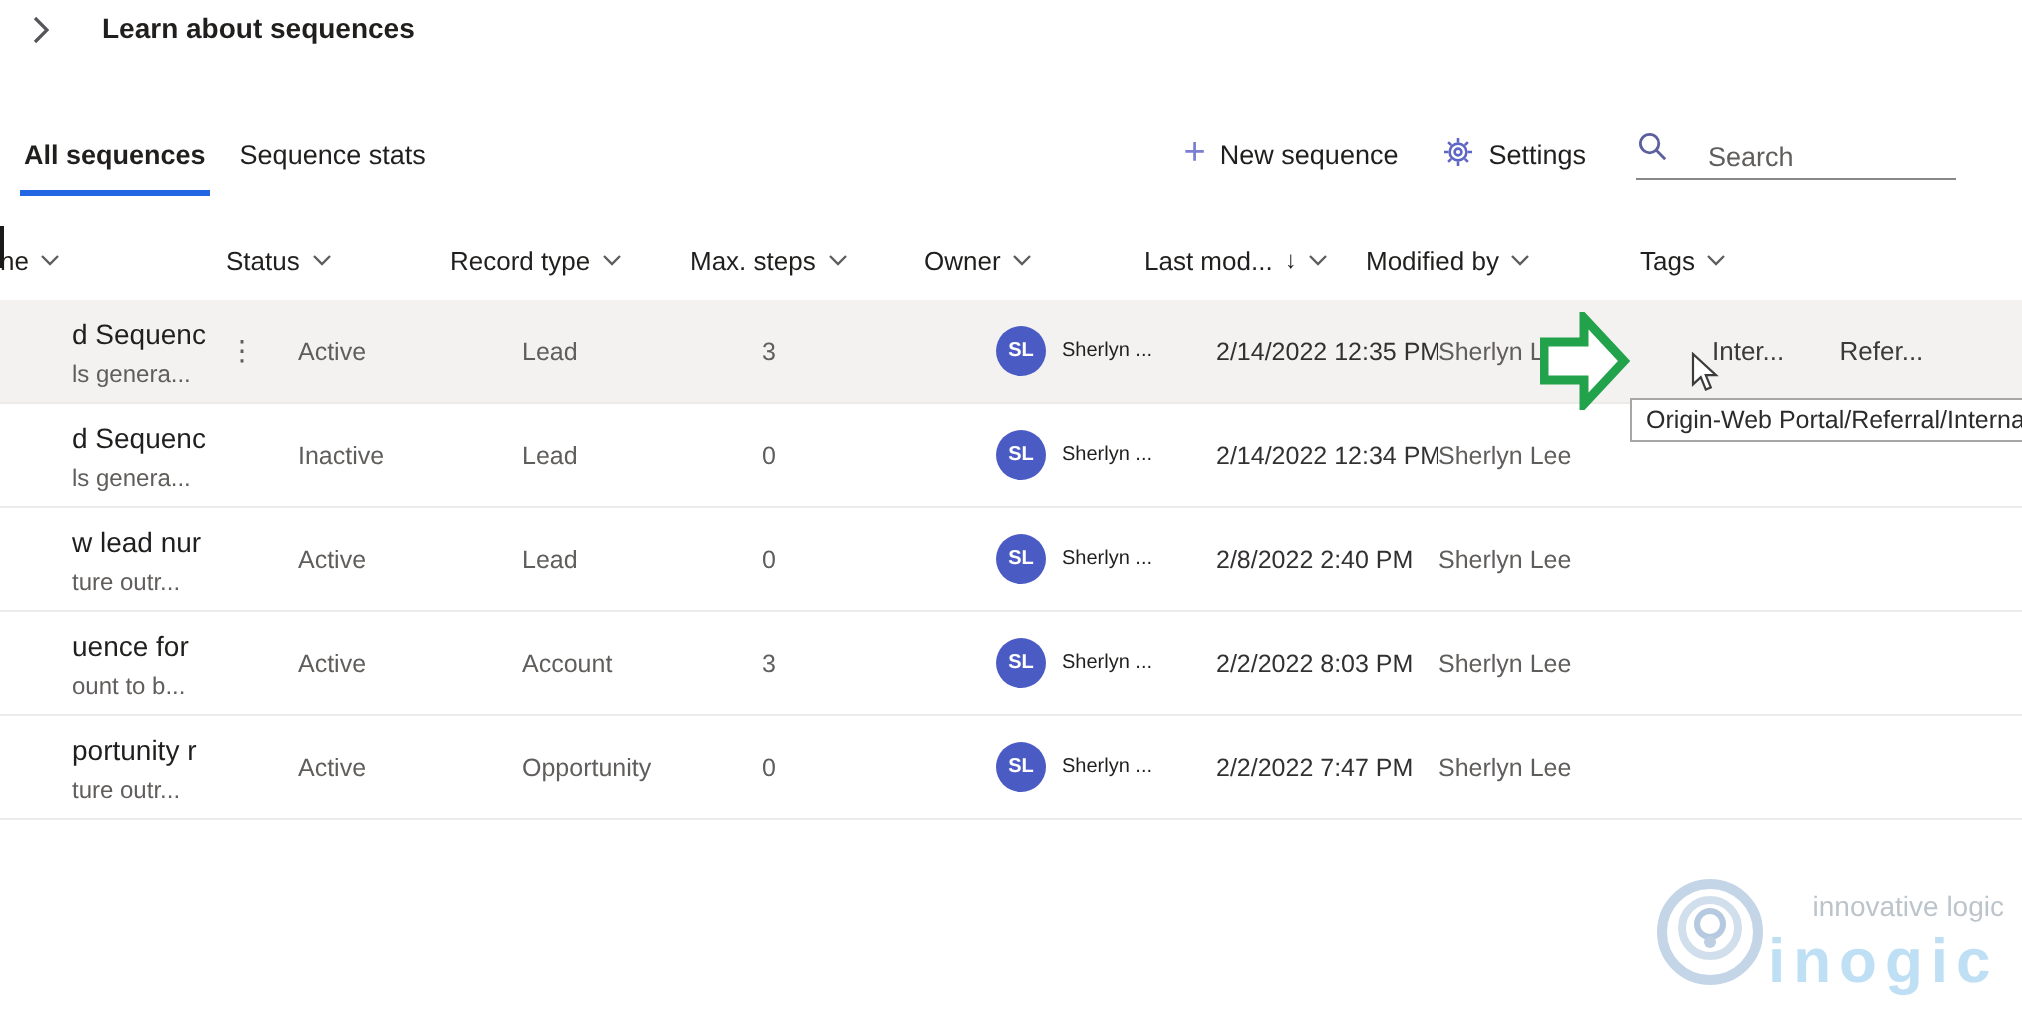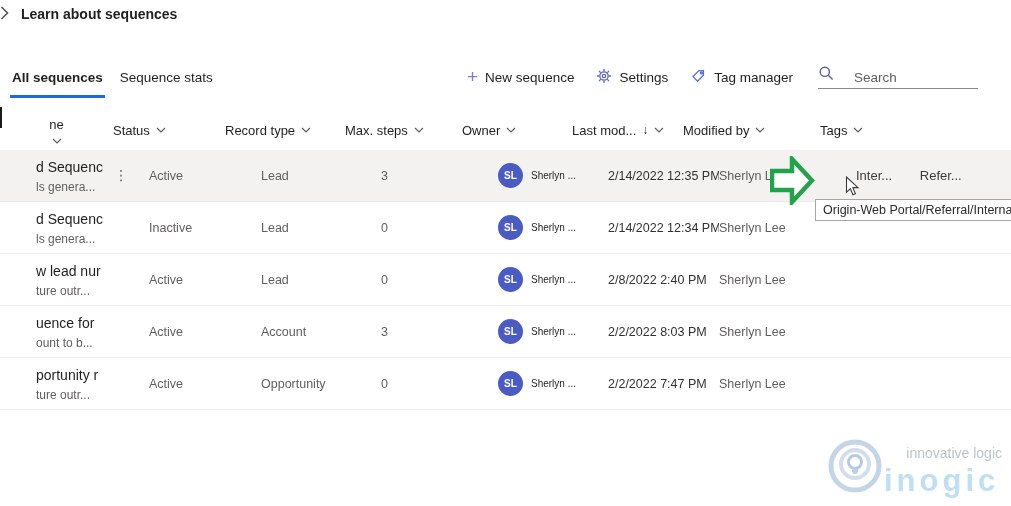--- a/index.html
+++ b/index.html
@@ -12,42 +12,42 @@
     --text-primary:#201f1e;
     --text-secondary:#605e5c;
     --watermark-blue:#b7dcf3;
     --watermark-gray:#b4bdc6;
   }
   *{margin:0;padding:0;box-sizing:border-box;}
   body{font-family:"Liberation Sans",sans-serif;background:#fff;}
   .page{position:relative;width:1011px;height:506px;background:#fff;overflow:hidden;}
 
   
-  .learn-row{position:absolute;top:6px;left:0;display:flex;align-items:flex-start;gap:12px;}
+  .learn-row{position:absolute;top:6px;left:16px;display:flex;align-items:flex-end;gap:26px;}
   .learn-row .chev{display:flex;align-items:center;}
   .learn-title{font-size:14px;font-weight:bold;color:var(--text-primary);}
 
   
   .tabs-toolbar{position:absolute;top:60px;left:0;right:0;height:38px;display:flex;justify-content:space-between;align-items:flex-end;padding-left:10px;padding-right:33px;}
   .tabs{display:flex;gap:13px;height:38px;}
   .tab{display:flex;align-items:center;height:38px;font-size:13.5px;color:var(--text-primary);border-bottom:3px solid transparent;padding:0 2px;cursor:pointer;}
   .tab.active{font-weight:bold;border-bottom-color:var(--accent);}
   .toolbar{display:flex;align-items:center;height:38px;padding-bottom:4px;}
   .tb-btn{display:flex;align-items:center;gap:7px;font-size:13.5px;color:var(--text-primary);padding:0 11px;background:none;border:none;cursor:pointer;font-family:inherit;}
   .plus-glyph{color:#7a7fd2;font-size:19px;font-weight:300;line-height:14px;}
   .searchbox{display:flex;align-items:flex-end;gap:20px;width:160px;border-bottom:1px solid #8a8886;margin-left:14px;padding-bottom:3px;}
   .searchbox input{border:none;outline:none;width:120px;font-size:13.5px;color:var(--text-primary);font-family:inherit;}
   .searchbox input::placeholder{color:var(--text-secondary);}
 
   
   .table{position:absolute;top:110px;left:0;right:0;}
   .grid{display:grid;grid-template-columns:113px 112px 120px 117px 110px 111px 132px 1fr;}
   .thead{height:40px;align-items:center;font-size:13px;color:var(--text-primary);}
   .hcell{display:flex;align-items:center;gap:6px;cursor:pointer;white-space:nowrap;}
-  .hcell-name{position:relative;flex-direction:column;}
+  .hcell-name{position:relative;}
   .edge-tick{position:absolute;left:0;top:-10px;width:1.5px;height:21px;background:#1b1a19;}
   .trow{height:52px;border-bottom:1px solid var(--divider);align-items:center;position:relative;cursor:pointer;padding-left:36px;}
   .trow.highlight{background:var(--row-highlight);}
   .cell{font-size:12.5px;color:var(--text-secondary);white-space:nowrap;overflow:hidden;}
   .cell-name{position:relative;height:100%;padding-top:9px;overflow:visible;}
   .nm1{font-size:14px;color:var(--text-primary);white-space:nowrap;}
   .nm2{font-size:12px;color:var(--text-secondary);margin-top:5px;white-space:nowrap;}
   .kebab{position:absolute;left:78px;top:17px;font-size:14px;color:var(--text-secondary);cursor:pointer;}
   .cell-owner{display:flex;align-items:center;gap:8px;overflow:hidden;}
   .avatar{width:25px;height:25px;min-width:25px;border-radius:50%;background:var(--avatar);color:#fff;font-size:10px;font-weight:bold;display:flex;align-items:center;justify-content:center;text-align:center;}
@@ -95,29 +95,20 @@
       <button class="tb-btn">
         <span>
           <svg width="16" height="16" viewBox="0 0 16 16" fill="none" stroke="#5f65c2" stroke-width="1.3">
             <circle cx="8" cy="8" r="4.2"></circle>
               <circle cx="8" cy="8" r="1.7"></circle>
             <path d="M8 1v2.2M8 12.8V15M1 8h2.2M12.8 8H15M3.05 3.05l1.55 1.55M11.4 11.4l1.55 1.55M12.95 3.05L11.4 4.6M4.6 11.4l-1.55 1.55"></path>
           </svg>
         </span>
         <span>Settings</span>
       </button>
-      <button class="tb-btn">
-        <span>
-          <svg width="17" height="16" viewBox="0 0 17 16" fill="none" stroke="#4f6bed" stroke-width="1.3">
-            <path d="M8.8 2.6h4.6v4.6L7.6 13.2 3 8.6z"></path>
-            <circle cx="11.4" cy="4.9" r="1"></circle>
-          </svg>
-        </span>
-        <span>Tag manager</span>
-      </button>
       <div class="searchbox">
         <span>
           <svg width="16" height="16" viewBox="0 0 16 16" fill="none" stroke="#5b5f9e" stroke-width="1.4">
             <circle cx="6.8" cy="6.8" r="4.6"></circle>
               <line x1="10.3" y1="10.3" x2="14.6" y2="14.6"></line>
           </svg>
         </span>
         <input type="text" placeholder="Search" style="">
       </div>
     </div>

